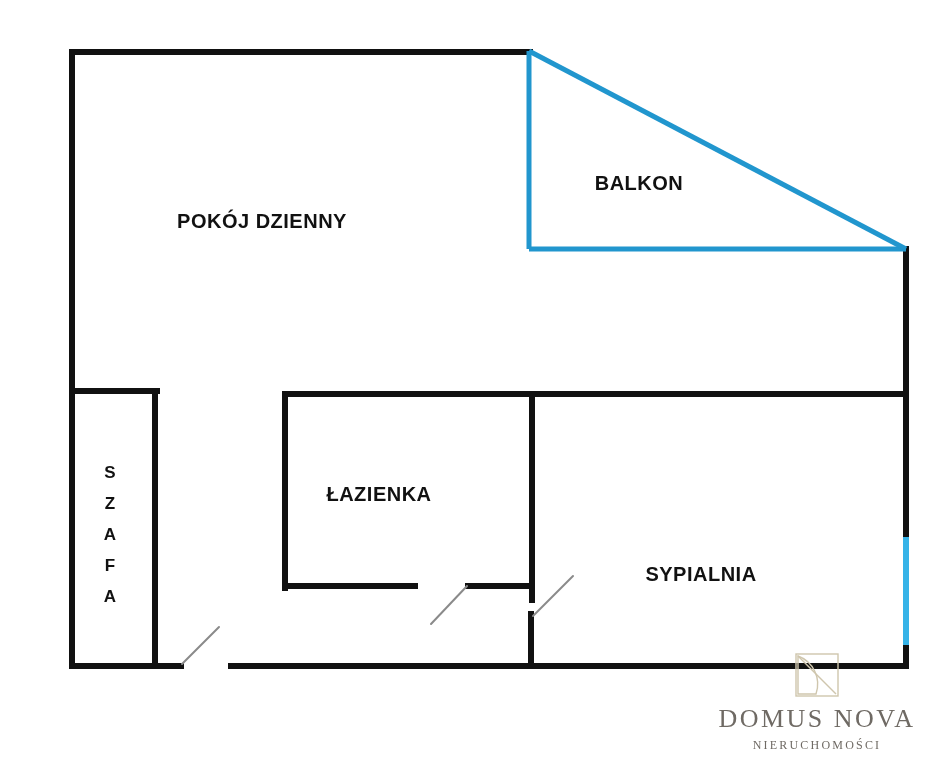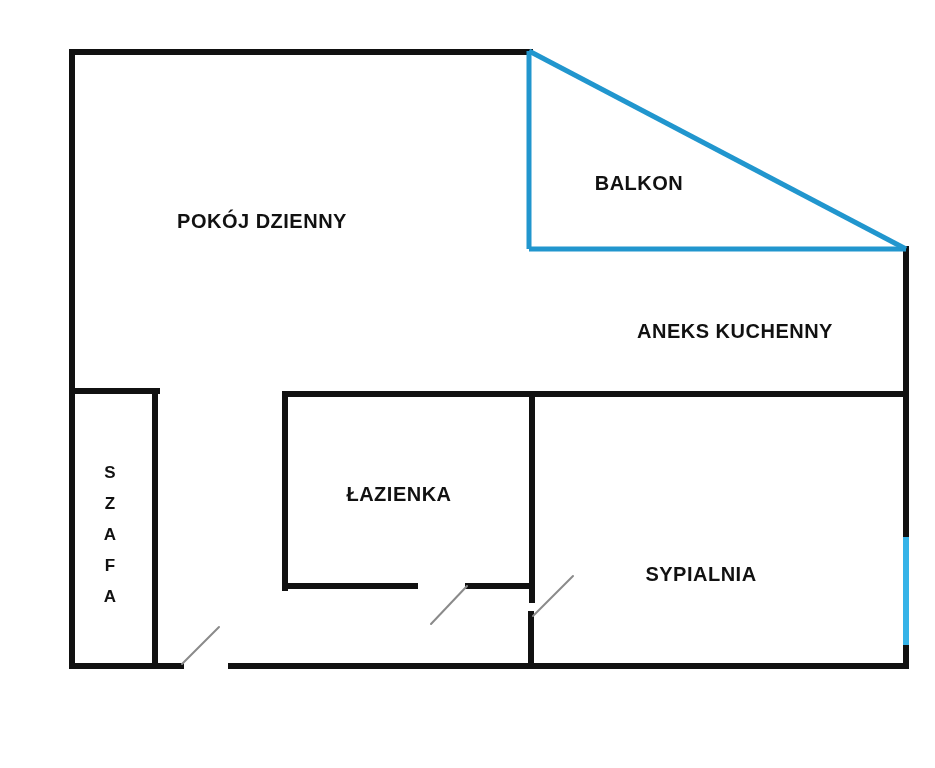--- a/index.html
+++ b/index.html
@@ -143,28 +143,36 @@
 
       <line x1="533" y1="616" x2="573" y2="576"></line>
     </g>
 
   </svg>
 
   <div class="room-label" id="label-pokoj-dzienny" style="left:262px; top:221px;">POKÓJ DZIENNY</div>
 
   <div class="room-label" id="label-balkon" style="left:627px; top:183px;">BALKON</div>
 
-  <div class="room-label" id="label-aneks" style="left:735px; top:331px;">ANEKS KUCHENNY</div>
 
-  <div class="room-label" id="label-lazienka" style="left:399px; top:494px;">ŁAZIENKA</div>
+  <div class="room-label" id="label-lazienka" style="left:379px; top:494px;">ŁAZIENKA</div>
 
   <div class="room-label" id="label-sypialnia" style="left:701px; top:574px;">SYPIALNIA</div>
 
   <div class="room-label" id="label-szafa" style="left:110px; top:534px;">
     <span>S</span>
     <span>Z</span>
     <span>A</span>
     <span>F</span>
     <span>A</span>
   </div>
 
+  <div id="brand">
+    <svg id="brand-mark" viewBox="0 0 46 46">
+      <rect x="2" y="2" width="42" height="42" fill="none" stroke="#cfc6ad" stroke-width="1.4"></rect>
+      <path d="M4 4 L42 42" fill="none" stroke="#cfc6ad" stroke-width="1.4"></path>
+      <path d="M4 4 A 30 30 0 0 1 22 42 L4 42 Z" fill="none" stroke="#cfc6ad" stroke-width="1.4"></path>
+    </svg>
+    <div id="brand-name">DOMUS NOVA</div>
+    <div id="brand-sub">NIERUCHOMOŚCI</div>
+  </div>
 
 </div>
 
 </body></html>

